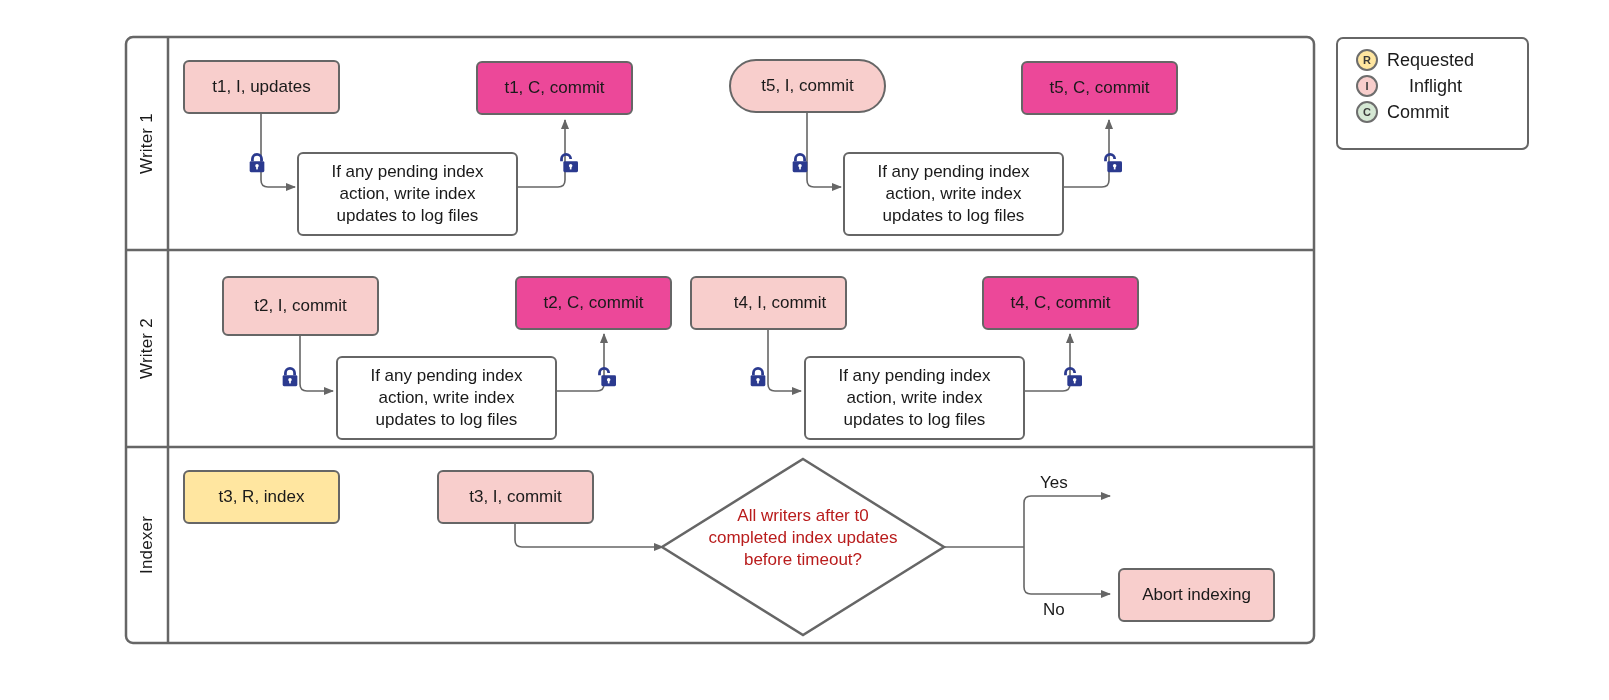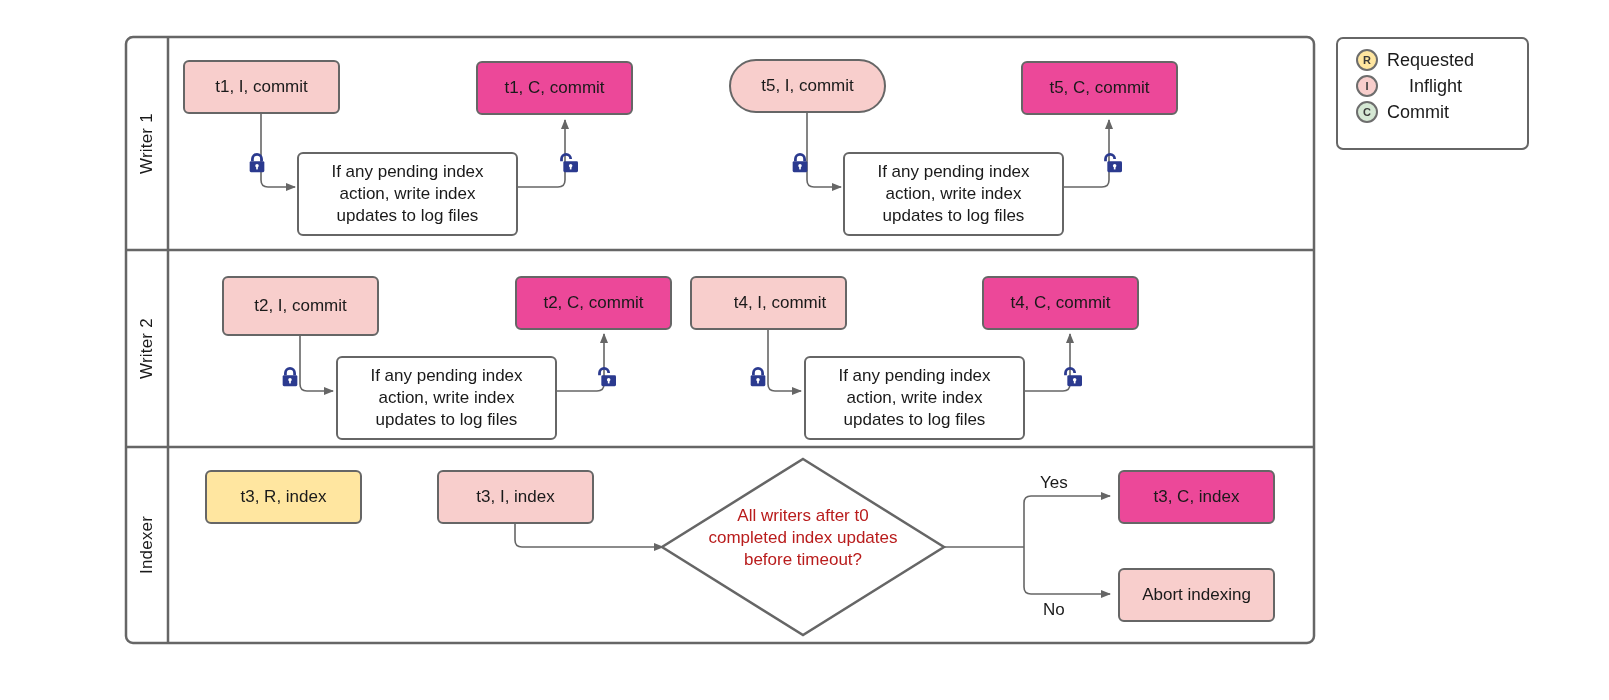--- a/index.html
+++ b/index.html
@@ -25,21 +25,21 @@
     justify-content:center;
     text-align:center;
     font-size:17px;
     line-height:1.28;
     color:#1a1a1a;
     padding:2px 6px;
     white-space:pre-line;
   }
   .node.pink{background:#f8cecc;}
   .node.green{background:#ec4899;}
-  .node.yellow{background:#ffe6a0;margin-left:22px;}
+  .node.yellow{background:#ffe6a0;}
   .node.plain{background:#ffffff;}
 
   .lane-label{
     position:absolute;
     writing-mode:vertical-rl;
     transform:rotate(180deg);
     display:flex;align-items:center;justify-content:center;
     font-size:17px;color:#1a1a1a;
     letter-spacing:0.2px;
   }
@@ -138,21 +138,21 @@
       <path d="M1024,547 L1024,587 Q1024,594 1031,594 L1110,594" marker-end="url(#arrow)"></path>
 
       <path d="M803,459 L944,547 L803,635 L662,547 Z" fill="#ffffff" stroke="#666666" stroke-width="2.5"></path>
     </g>
   </svg>
 
   <div class="lane-label" style="left:126px;top:37px;width:42px;height:213px;">Writer 1</div>
   <div class="lane-label" style="left:126px;top:250px;width:42px;height:197px;">Writer 2</div>
   <div class="lane-label" style="left:126px;top:447px;width:42px;height:196px;">Indexer</div>
 
-  <div class="node pink" style="left:183px;top:60px;width:157px;height:54px;">t1, I, commit</div>
+  <div class="node pink" style="left:183px;top:60px;width:157px;height:54px;">t1, I, updates</div>
   <div class="node plain" style="left:297px;top:152px;width:221px;height:84px;">If any pending index
 action, write index
 updates to log files</div>
   <div class="node green" style="left:476px;top:61px;width:157px;height:54px;">t1, C, commit</div>
 
   <div class="node pink" style="left:729px;top:59px;width:157px;height:54px;border-radius:27px;">t5, I, commit</div>
   <div class="node plain" style="left:843px;top:152px;width:221px;height:84px;">If any pending index
 action, write index
 updates to log files</div>
   <div class="node green" style="left:1021px;top:61px;width:157px;height:54px;">t5, C, commit</div>
@@ -163,27 +163,26 @@
 updates to log files</div>
   <div class="node green" style="left:515px;top:276px;width:157px;height:54px;">t2, C, commit</div>
 
   <div class="node pink" style="left:690px;top:276px;width:157px;height:54px;padding-left:29px;">t4, I, commit</div>
   <div class="node plain" style="left:804px;top:356px;width:221px;height:84px;">If any pending index
 action, write index
 updates to log files</div>
   <div class="node green" style="left:982px;top:276px;width:157px;height:54px;">t4, C, commit</div>
 
   <div class="node yellow" style="left:183px;top:470px;width:157px;height:54px;">t3, R, index</div>
-  <div class="node pink" style="left:437px;top:470px;width:157px;height:54px;">t3, I, index</div>
+  <div class="node pink" style="left:437px;top:470px;width:157px;height:54px;">t3, I, commit</div>
 
   <div class="diamond-text" style="left:683px;top:505px;width:240px;">All writers after t0
 completed index updates
 before timeout?</div>
 
-  <div class="node green" style="left:1118px;top:470px;width:157px;height:54px;">t3, C, index</div>
   <div class="node pink" style="left:1118px;top:568px;width:157px;height:54px;">Abort indexing</div>
 
   <div class="edge-label" style="left:1040px;top:473px;">Yes</div>
   <div class="edge-label" style="left:1043px;top:600px;">No</div>
 
   <svg class="lock" style="left:246px;top:152px;" viewBox="0 0 24 24">
     <path d="M7 10 V7.5 a5 5 0 0 1 10 0 V10" fill="none" stroke="#2b3a8f" stroke-width="3"></path>
     <rect x="4" y="10" width="16" height="12" rx="1.5" fill="#2b3a8f"></rect>
     <circle cx="12" cy="15" r="1.9" fill="#ffffff"></circle>
     <rect x="11.1" y="15" width="1.8" height="4" fill="#ffffff"></rect>

